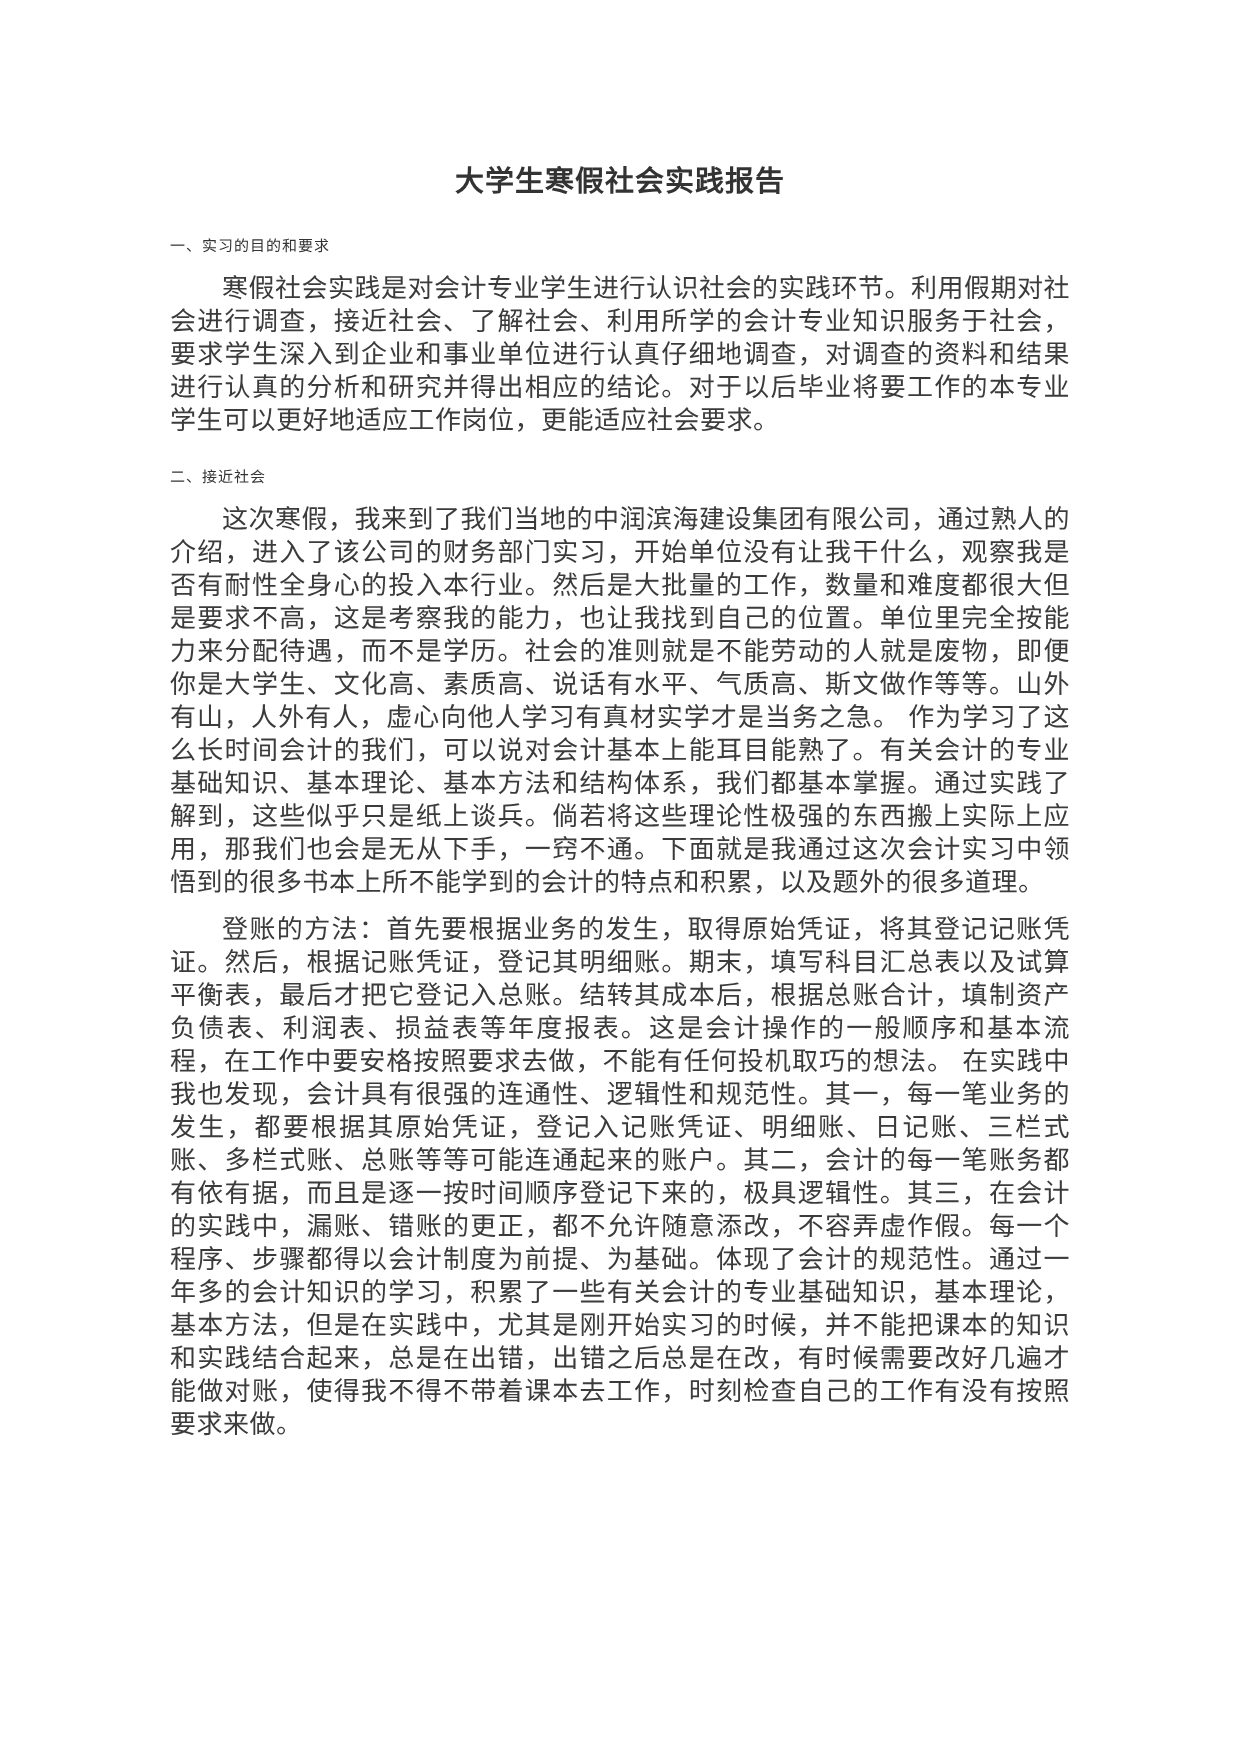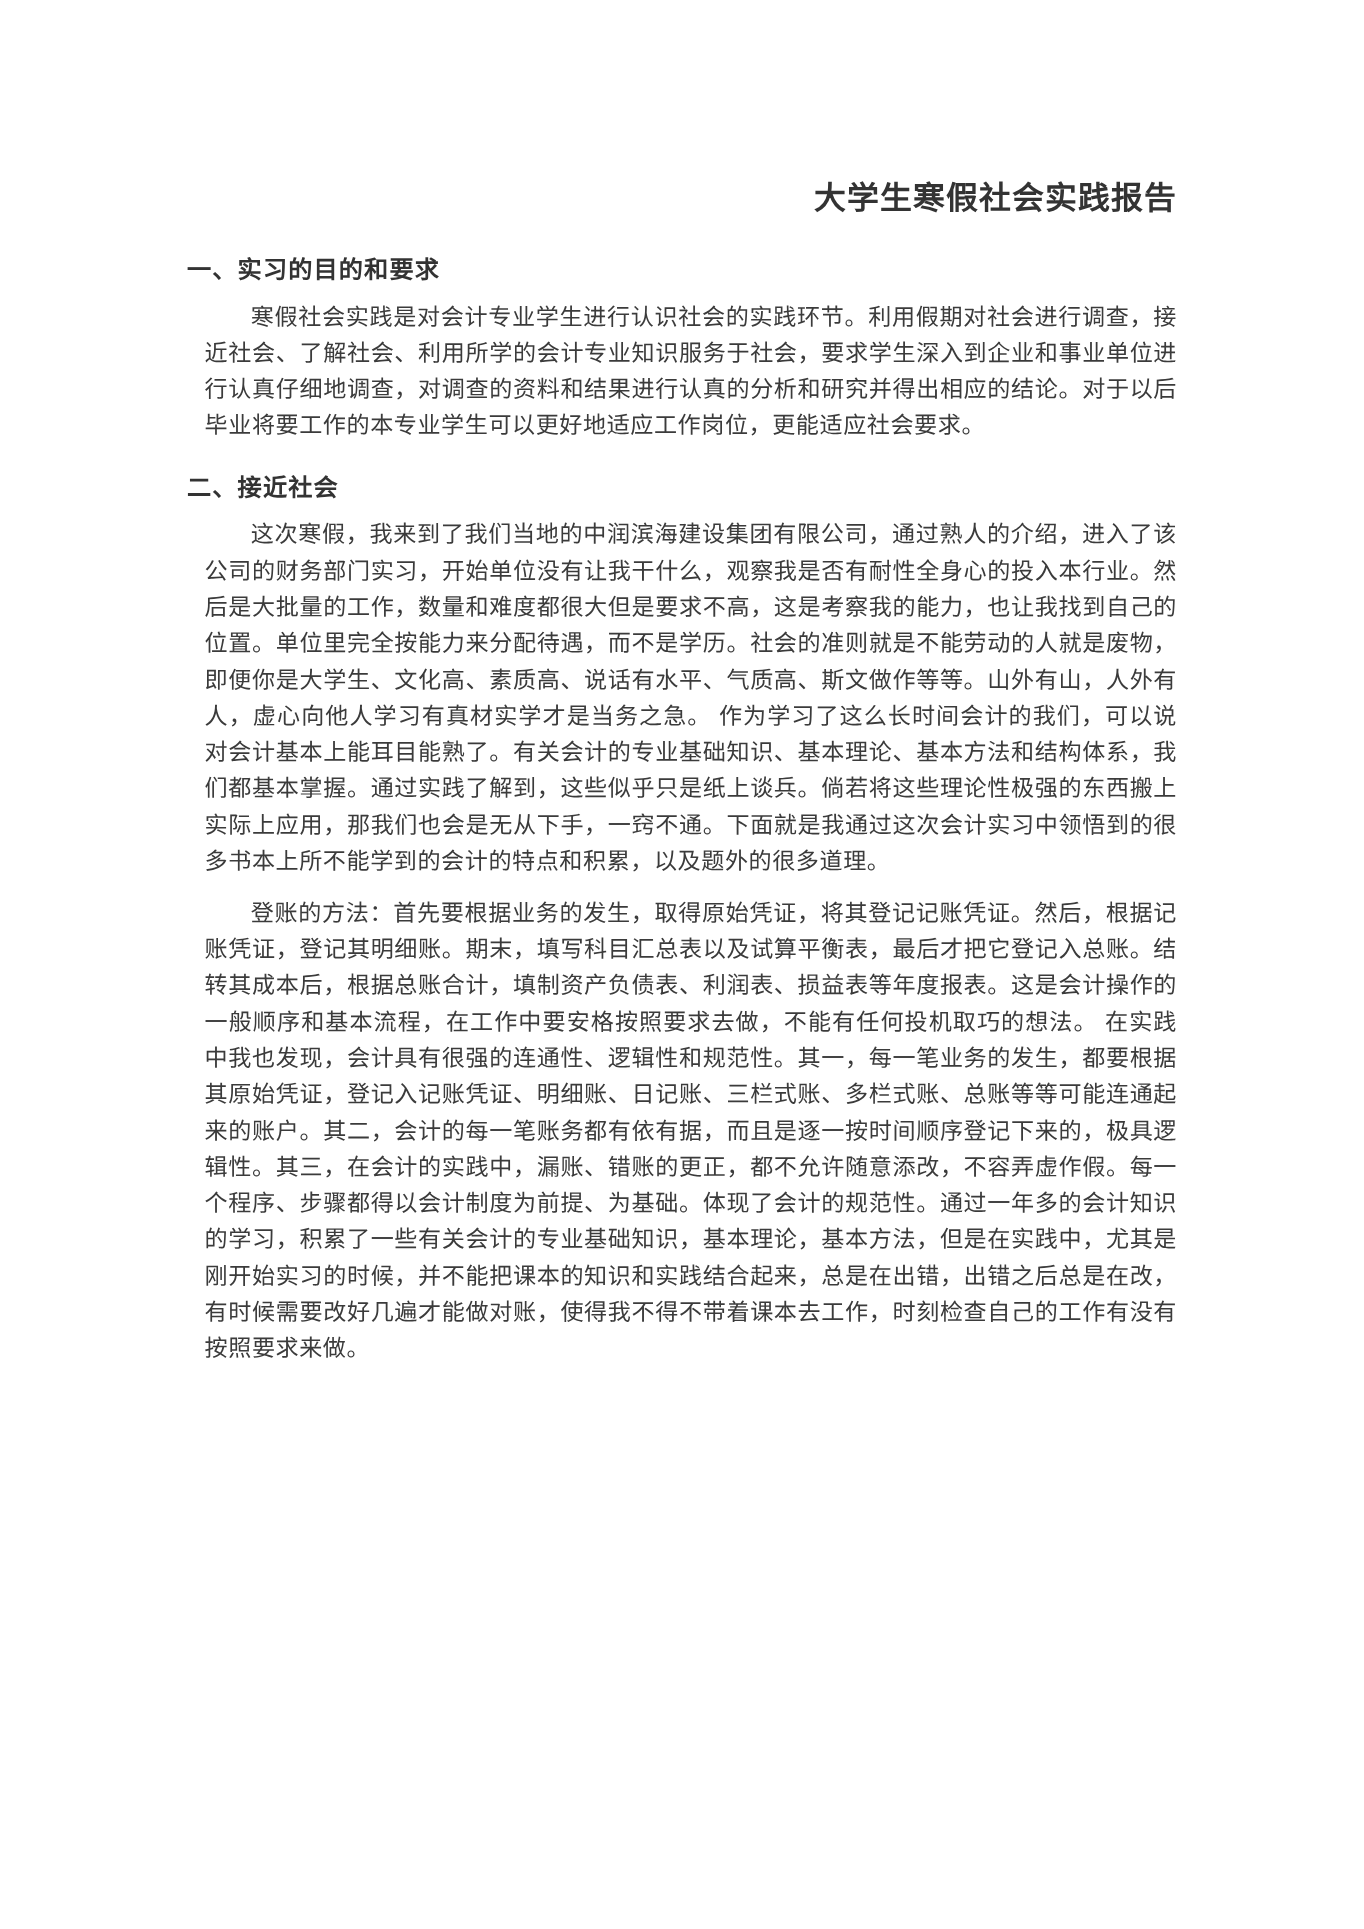--- a/index.html
+++ b/index.html
@@ -19,35 +19,35 @@
     width: 1240px;
     height: 1754px;
     padding: 160px 170px 80px 170px;
     background: #ffffff;
   }
   .doc-title {
     margin: 0 0 28px 0;
     font-size: 29px;
     font-weight: bold;
     line-height: 42px;
-    text-align: right;
+    text-align: center;
     color: #333333;
     letter-spacing: 1px;
   }
   .sec-heading {
     margin: 24px 0 10px 0;
-    font-size: 22px;
-    font-weight: bold;
+    font-size: 15px;
+    font-weight: normal;
     line-height: 32px;
     color: #333333;
     letter-spacing: 1px;
   }
   .para {
-    margin: 0 0 14px 16px;
-    font-size: 21px;
+    margin: 0 0 14px 0;
+    font-size: 26px;
     line-height: 33px;
     text-align: justify;
     text-justify: inter-ideograph;
     text-indent: 2em;
     color: #3b3b3b;
     letter-spacing: 0.5px;
     word-break: break-all;
   }
 </style>
 </head>

